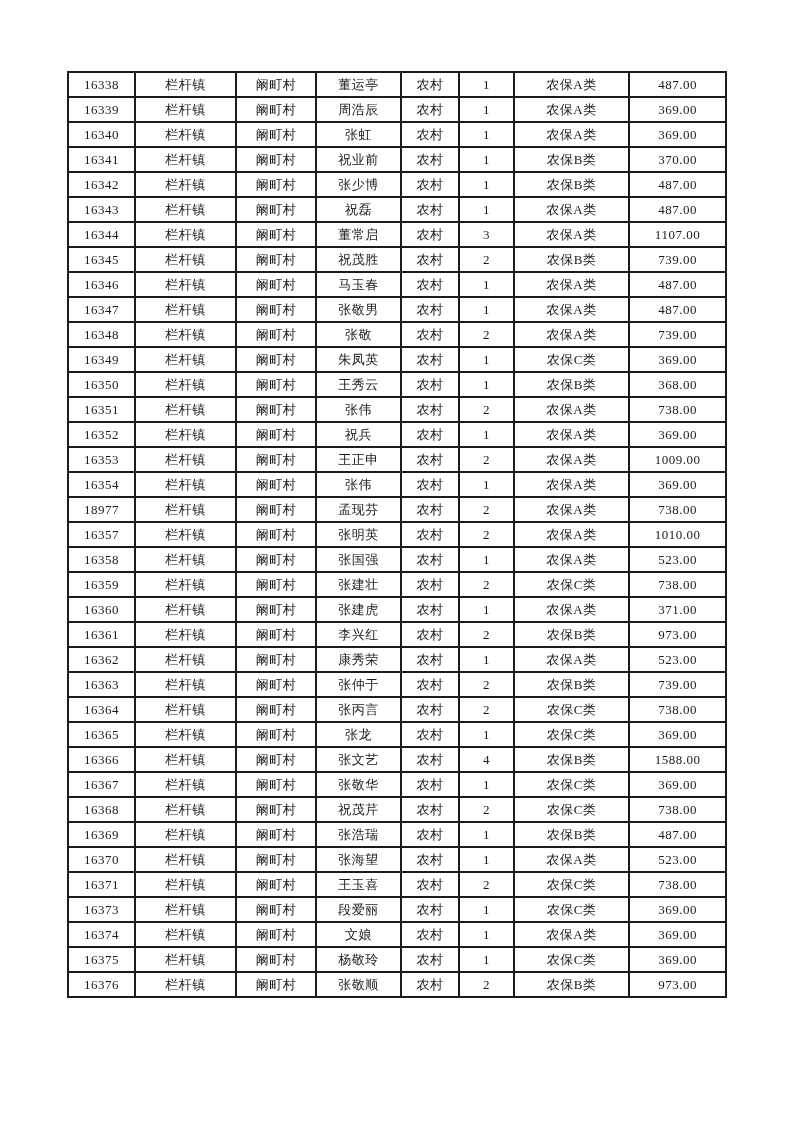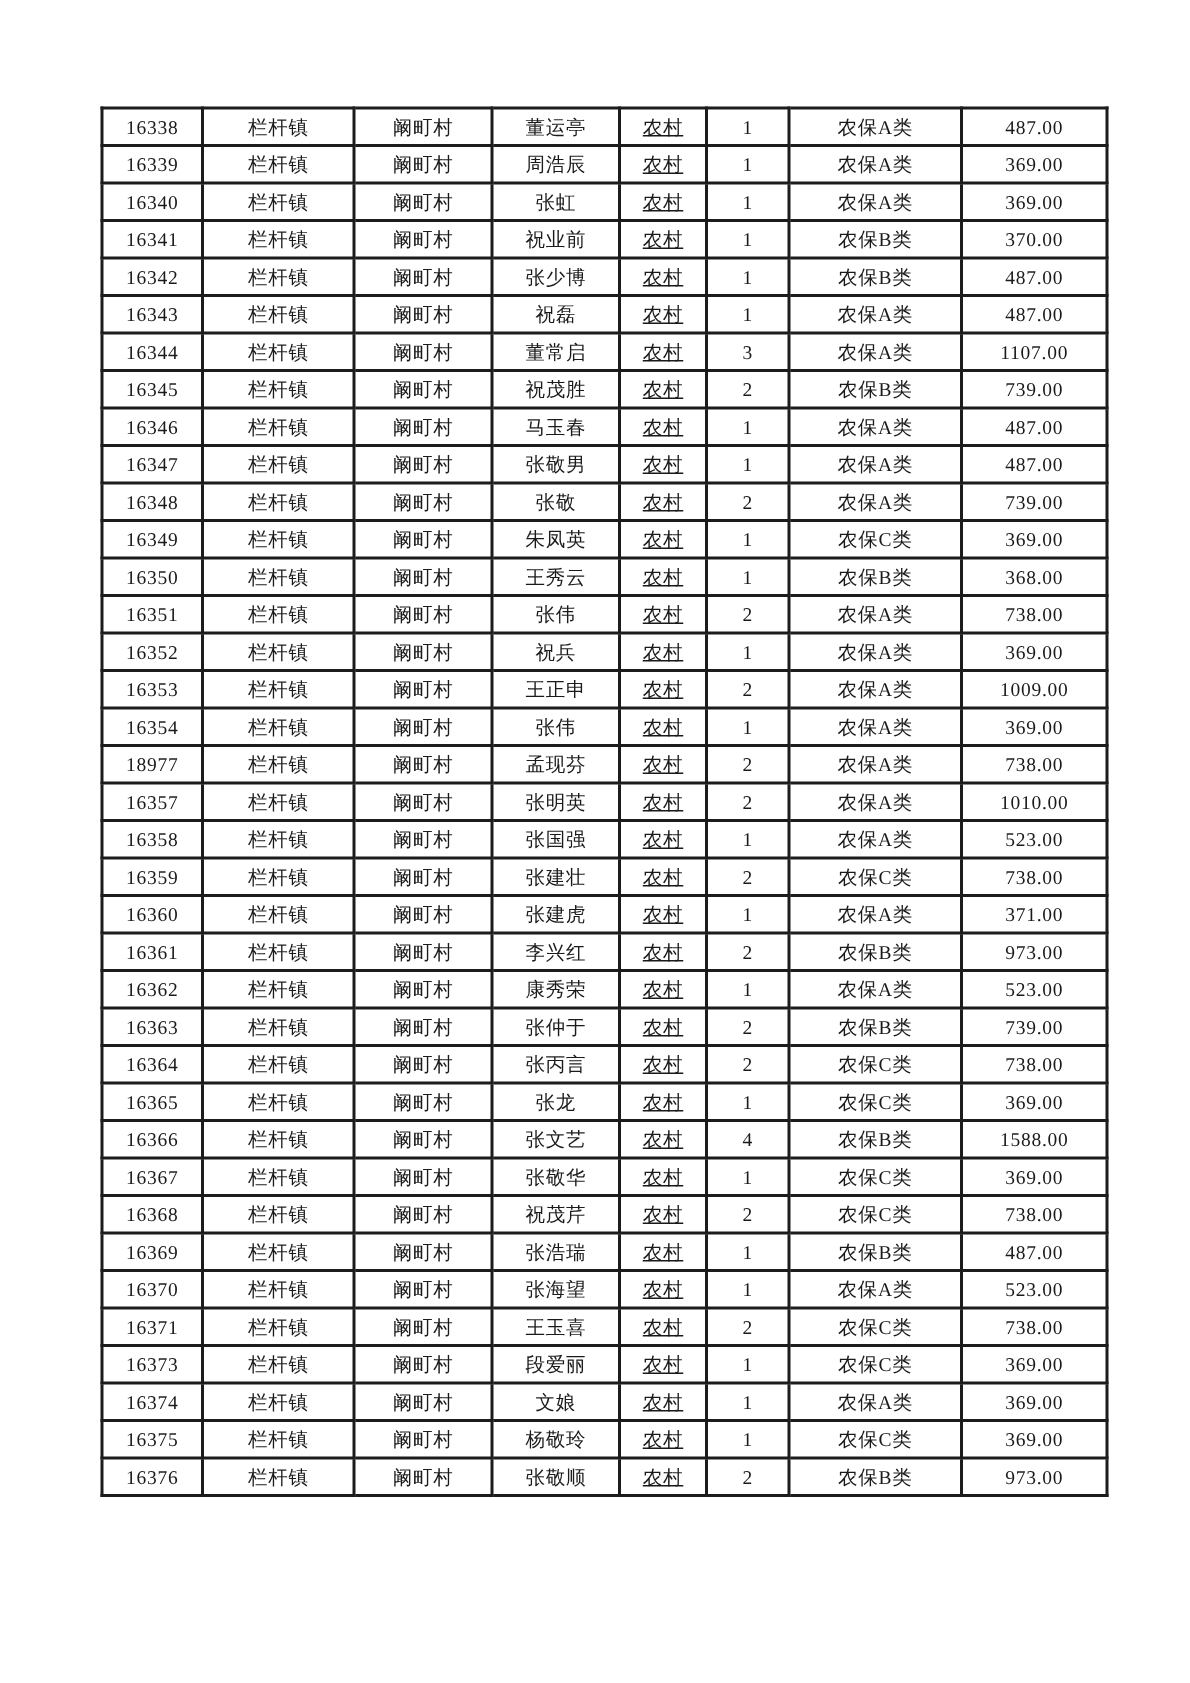--- a/index.html
+++ b/index.html
@@ -32,23 +32,23 @@
     text-align: center;
     vertical-align: middle;
     font-size: 13px;
     color: #1a1a1a;
     letter-spacing: 0.5px;
     white-space: nowrap;
     overflow: hidden;
   }
   td.col-id     { width: 67px;  }
   td.col-town   { width: 101px; }
-  td.col-village{ width: 92px;  }
+  td.col-village{ width: 80px;  }
   td.col-name   { width: 85px;  }
-  td.col-cat    { width: 58px; text-decoration: underline;  }
+  td.col-cat    { width: 58px;  }
   td.col-count  { width: 55px;  }
   td.col-type   { width: 115px; border-radius: 11px; }
   td.col-amount { width: 97px; margin-left: 23px;  }
 </style>
 </head>
 <body>
 
 <div class="page">
   <table class="roster">
     <tbody>

